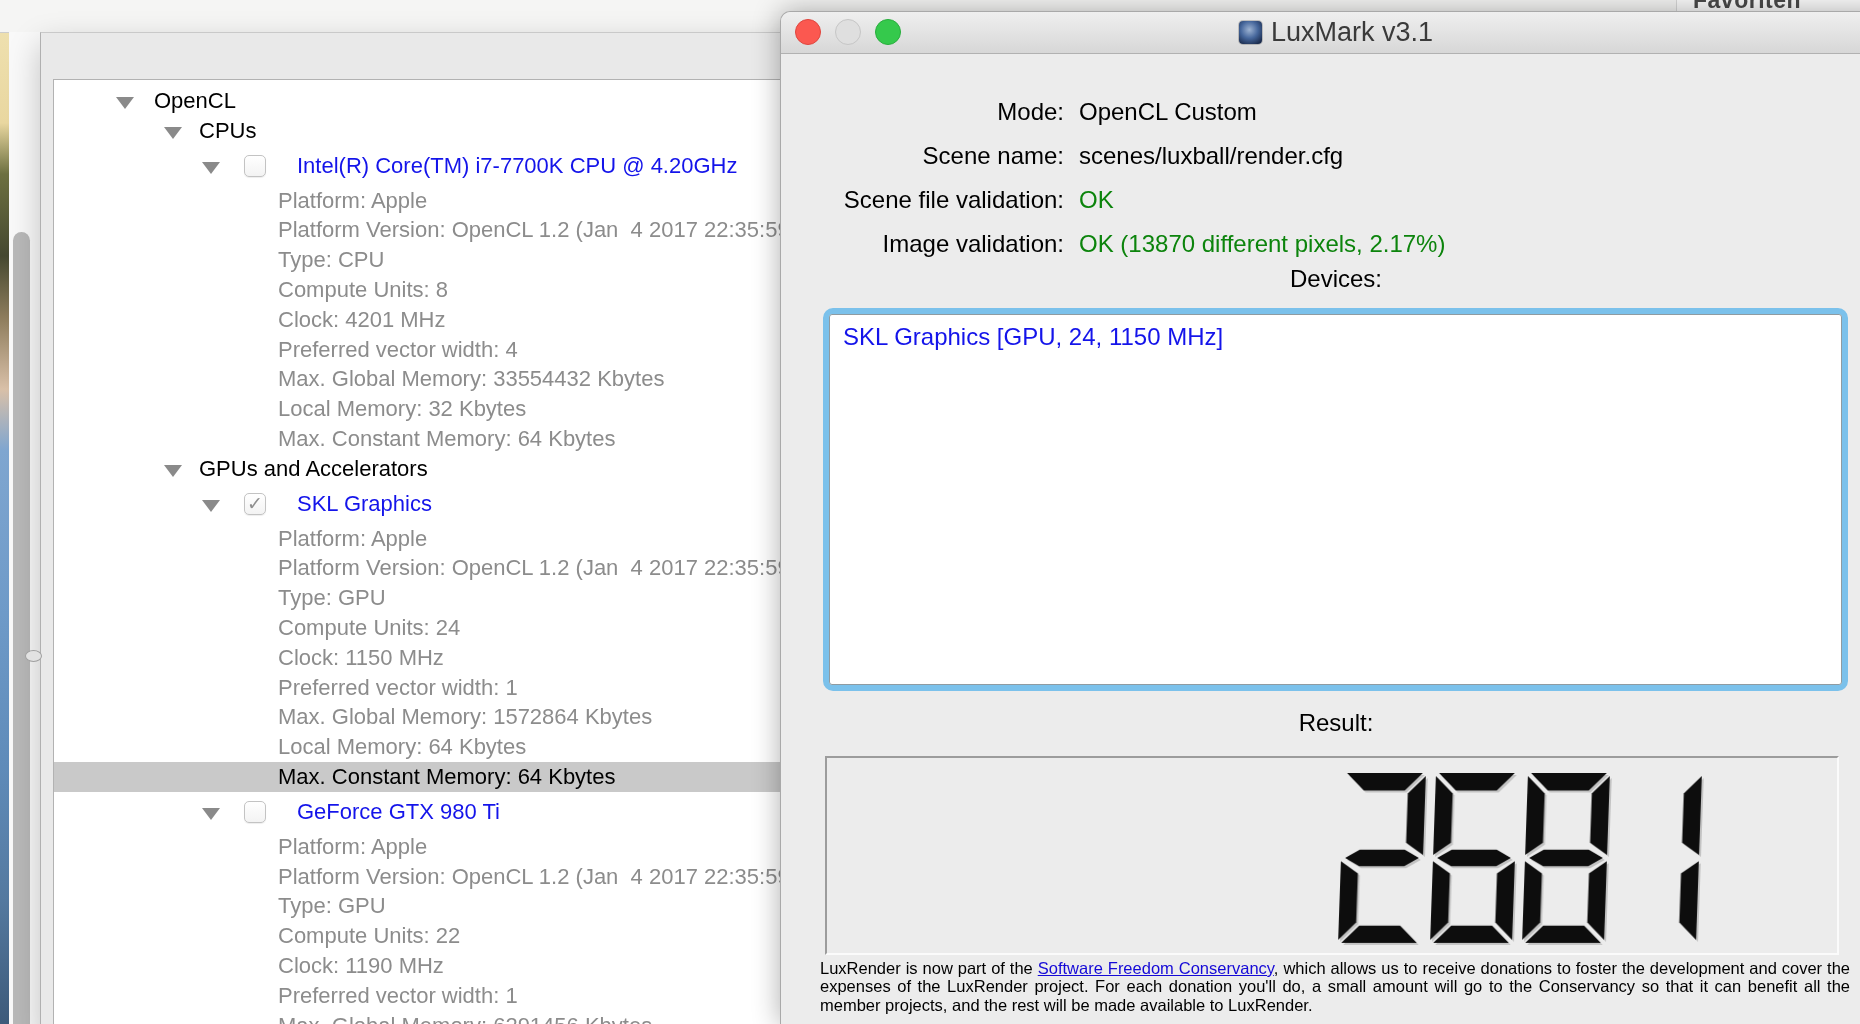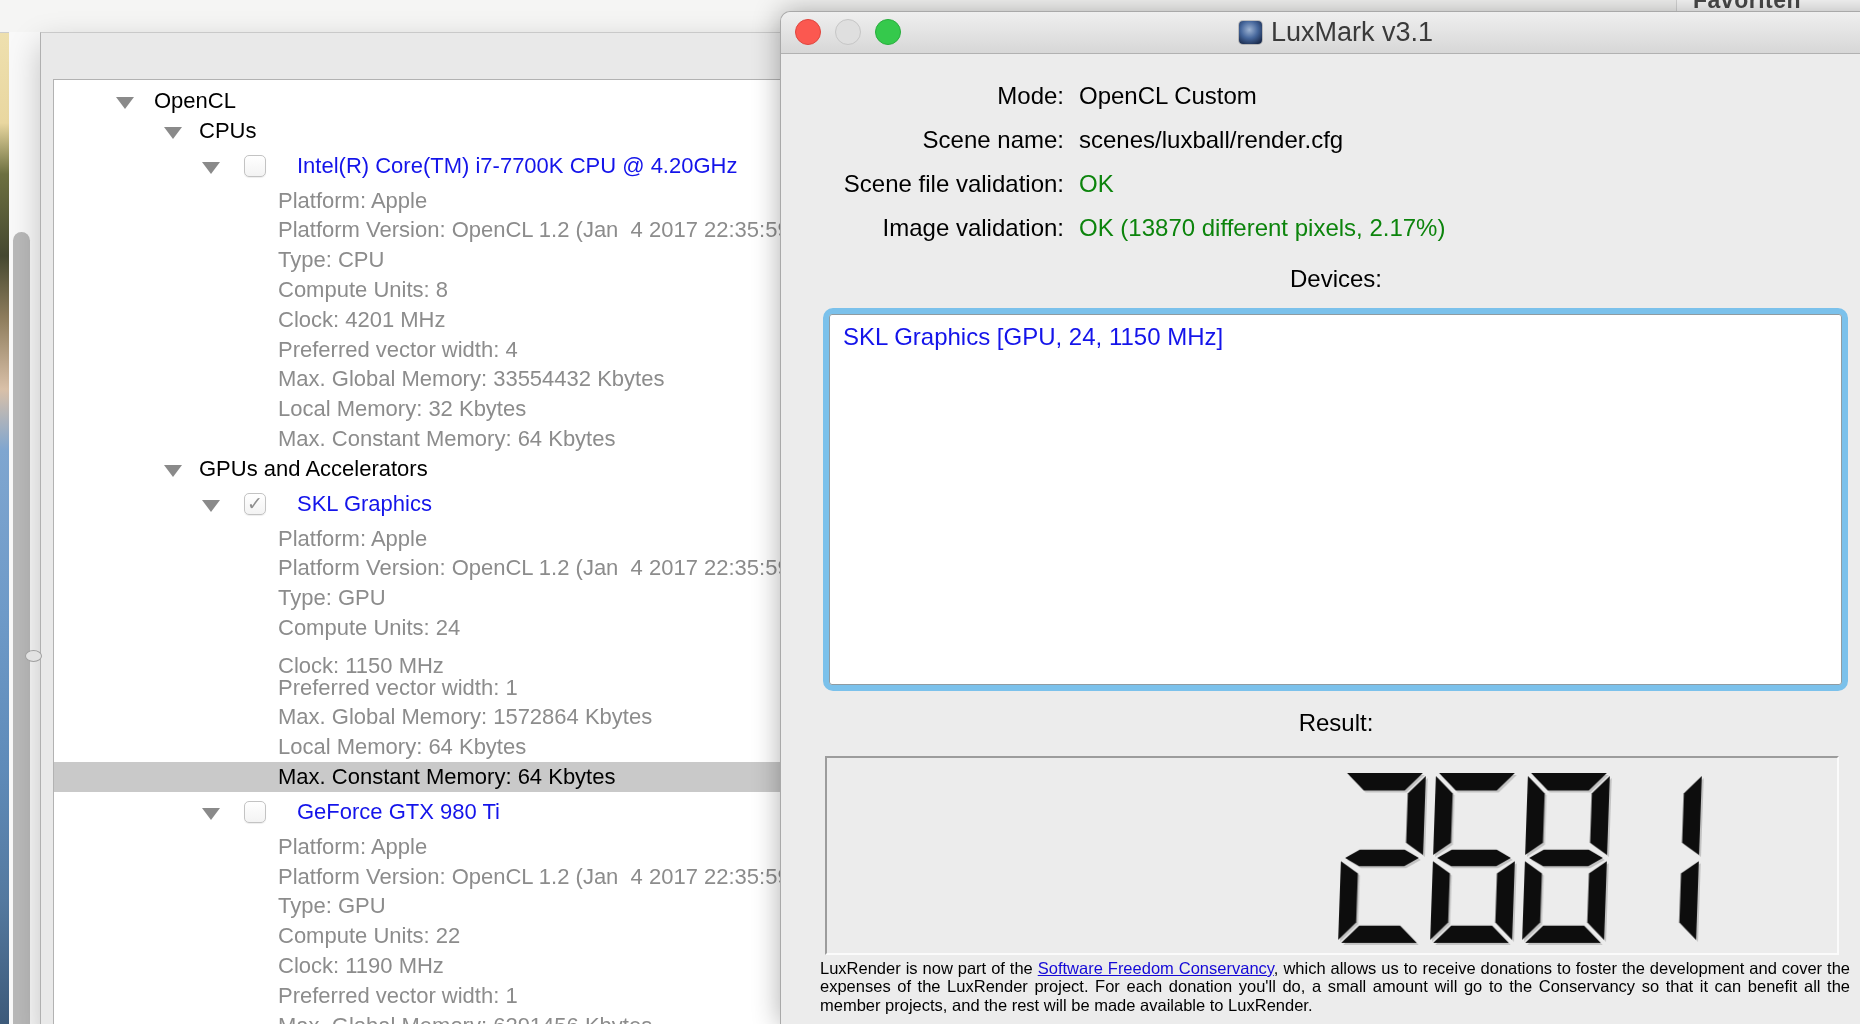--- a/index.html
+++ b/index.html
@@ -43,21 +43,21 @@
   .light{position:absolute;top:7px;width:26px;height:26px;border-radius:50%;box-sizing:border-box;}
   .light.red{left:14px;background:#fb5850;border:1px solid #e0443c;}
   .light.gray{left:54px;background:#dfdfdf;border:1px solid #c6c6c6;}
   .light.green{left:94px;background:#35c94c;border:1px solid #27ae3c;}
   .lux-title-group{position:absolute;left:0;right:0;top:0;height:41px;display:flex;align-items:center;justify-content:center;gap:9px;}
   .lux-icon{width:23px;height:23px;border-radius:4px;flex:0 0 auto;
     background:radial-gradient(circle at 45% 38%,#9db3d2 0%,#46679c 45%,#1b2c4e 85%);box-shadow:0 0 0 1px rgba(0,0,0,.18);}
   .lux-title{font-size:27px;color:#3a3a3a;}
 
   .fields{position:absolute;top:70px;left:0;width:1080px;}
-  .field-row{display:flex;height:44px;align-items:flex-start;font-size:24px;}
+  .field-row{display:flex;height:44px;align-items:flex-end;font-size:24px;}
   .field-label{flex:0 0 283px;text-align:right;color:#000;white-space:pre;}
   .field-value{margin-left:15px;color:#000;white-space:pre;}
 
   .devices-label{position:absolute;top:248px;left:0;width:100%;height:38px;line-height:38px;text-align:center;font-size:24px;color:#000;}
   .devices-box{position:absolute;left:42px;top:296px;width:1025px;height:383px;box-sizing:border-box;
     border:6px solid var(--focus-blue);border-radius:10px;background:#fff;}
   .devices-inner{position:absolute;left:0;top:0;right:0;bottom:0;border:1px solid #8f9ba1;border-radius:3px;overflow:hidden;}
   .device-item{padding:8px 13px;font-size:24px;color:var(--device-blue);white-space:pre;}
 
   .result-label{position:absolute;top:692px;left:0;width:100%;height:38px;line-height:38px;text-align:center;font-size:24px;color:#000;}
@@ -146,21 +146,21 @@
         <div class="tree-row detail" style="top: 473.4px; height: 29.8px; line-height: 29.8px;">
           <span class="lbl" style="left: 224px;">Platform Version: OpenCL 1.2 (Jan  4 2017 22:35:59</span>
         </div>
         <div class="tree-row detail" style="top: 503.2px; height: 29.8px; line-height: 29.8px;">
           <span class="lbl" style="left: 224px;">Type: GPU</span>
         </div>
         <div class="tree-row detail" style="top: 533px; height: 29.8px; line-height: 29.8px;">
           <span class="lbl" style="left: 224px;">Compute Units: 24</span>
         </div>
         <div class="tree-row detail" style="top: 562.8px; height: 29.8px; line-height: 29.8px;">
-          <span class="lbl" style="left: 224px; margin-top: 8px;">Clock: 1150 MHz</span>
+          <span class="lbl" style="left: 224px;">Clock: 1150 MHz</span>
         </div>
         <div class="tree-row detail" style="top: 592.6px; height: 29.8px; line-height: 29.8px;">
           <span class="lbl" style="left: 224px;">Preferred vector width: 1</span>
         </div>
         <div class="tree-row detail" style="top: 622.4px; height: 29.8px; line-height: 29.8px;">
           <span class="lbl" style="left: 224px;">Max. Global Memory: 1572864 Kbytes</span>
         </div>
         <div class="tree-row detail" style="top: 652.2px; height: 29.8px; line-height: 29.8px;">
           <span class="lbl" style="left: 224px;">Local Memory: 64 Kbytes</span>
         </div>

